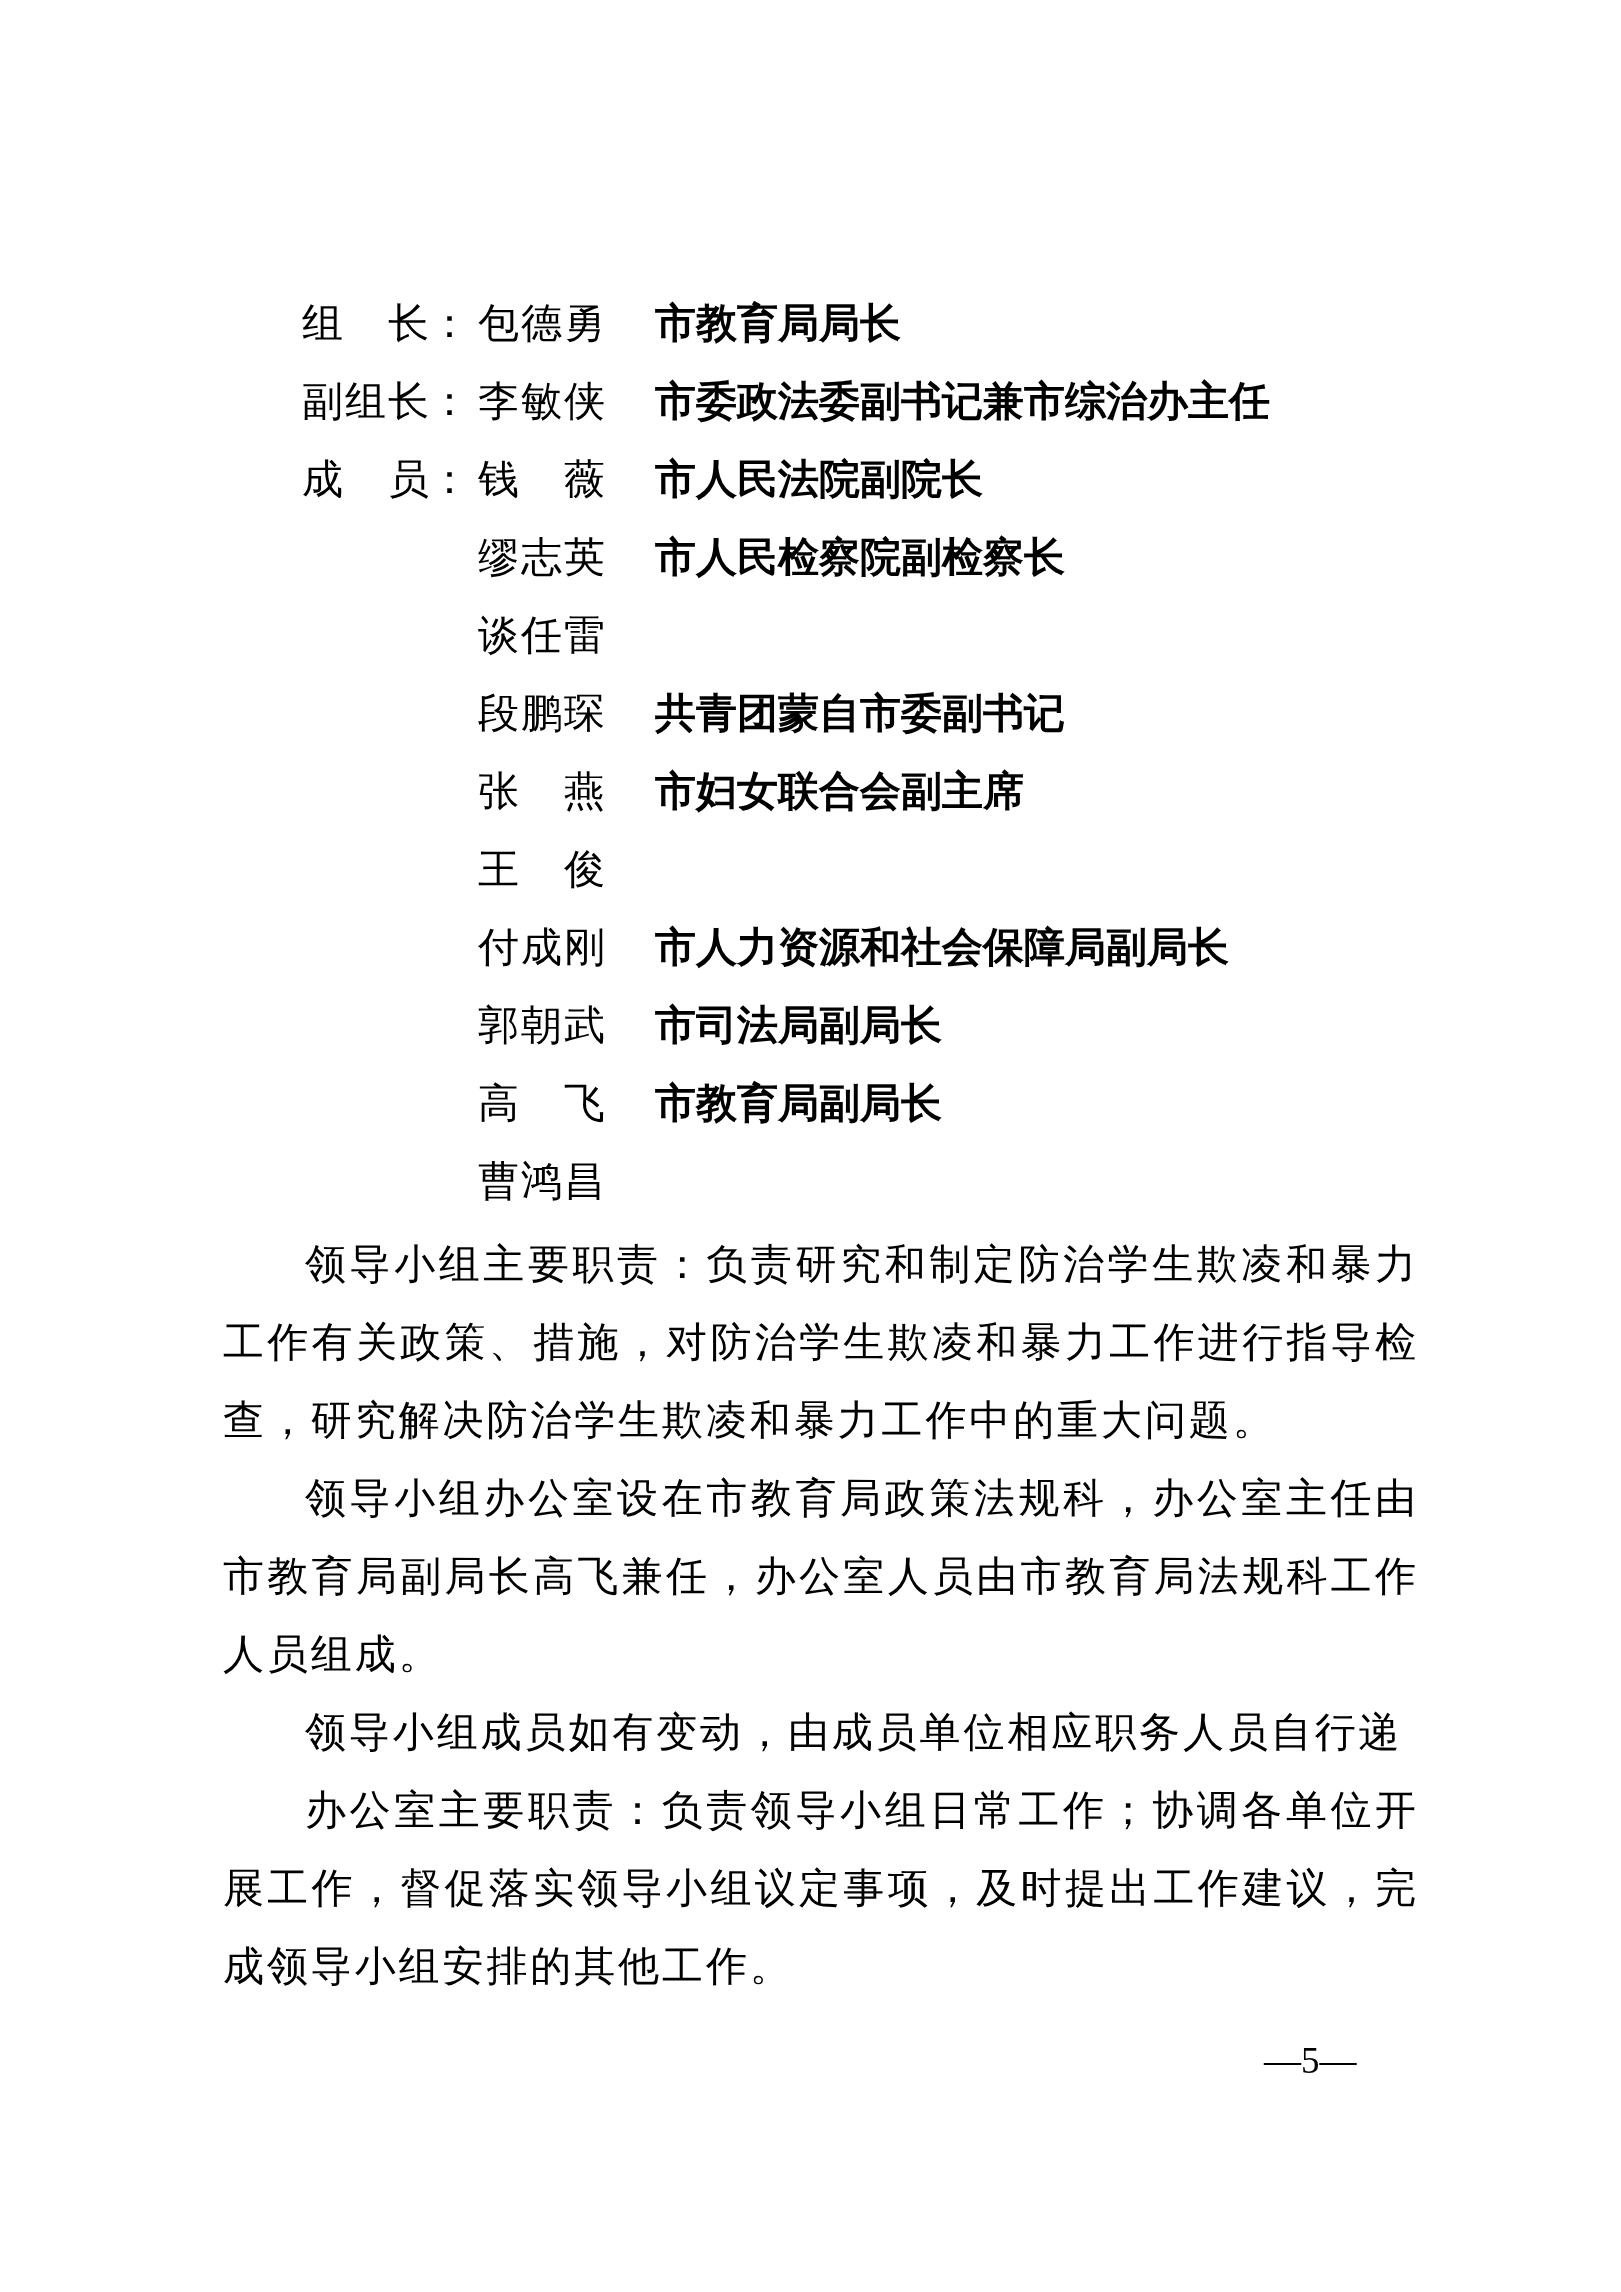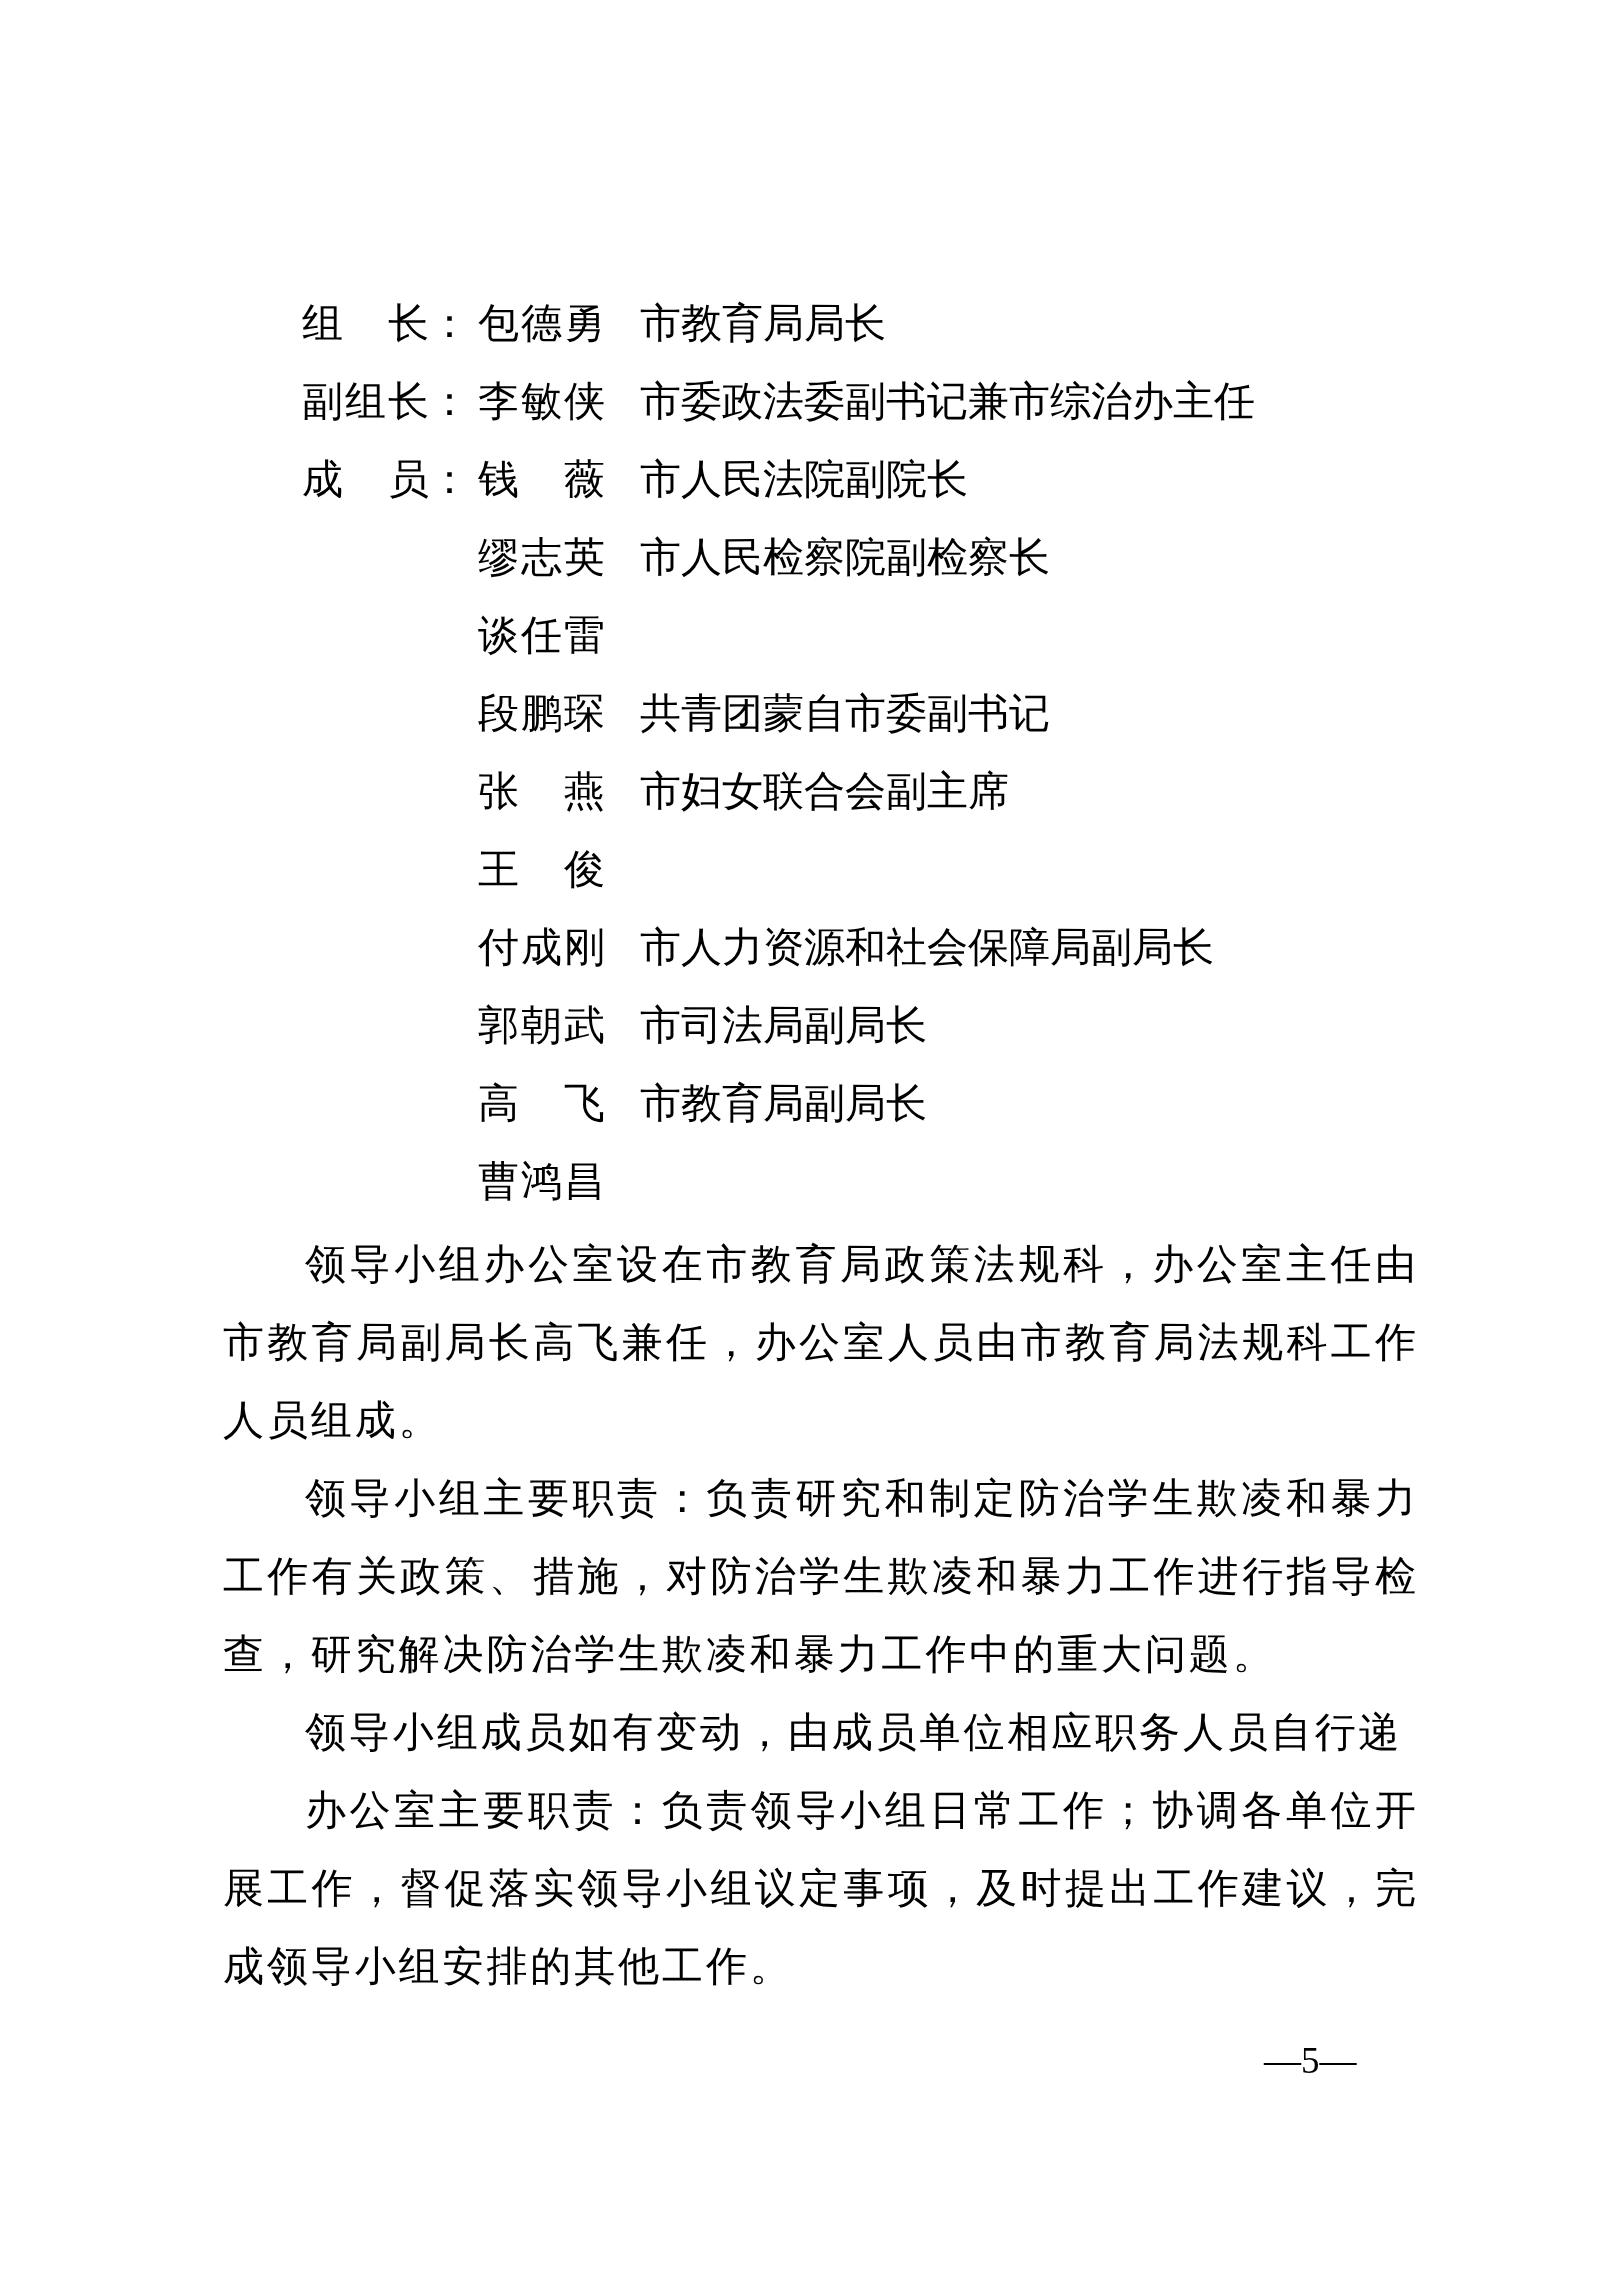--- a/index.html
+++ b/index.html
@@ -6,21 +6,21 @@
   body {
     width: 1621px; height: 2293px; position: relative; overflow: hidden;
     font-family: "DejaVu Serif", "Liberation Serif", serif;
     color: #000000;
   }
   .page { position: absolute; left: 0; top: 0; width: 1621px; height: 2293px; }
   .roster { position: absolute; left: 302px; top: 294px; width: 1127px; }
   .row { position: relative; height: 78px; font-size: 41px; line-height: 59px; white-space: nowrap; }
   .role { position: absolute; left: 0; width: 176px; }
   .name { position: absolute; left: 176px; width: 147px; }
-  .title { position: absolute; left: 338px; }
+  .title { position: absolute; left: 353px; font-weight: bold; }
   .justify3 { display: flex; justify-content: space-between; width: 127px; }
   .rolebox { display: flex; align-items: center; }
   .rolebox .lbl { display: flex; justify-content: space-between; width: 127px; }
   .colon { width: 39px; }
 
   .body-text {
     position: absolute; left: 223px; top: 1225px; width: 1196px;
     font-size: 41px; line-height: 78px; text-align: justify;
   }
   .para { margin: 0; text-indent: 82px; letter-spacing: 2.9px; }
@@ -154,21 +154,21 @@
     <div class="row">
       <div class="name justify3">
           <span>曹</span>
           <span>鸿</span>
           <span>昌</span>
         </div>
     </div>
   </div>
 
   <div class="body-text">
+    <p class="para">领导小组主要职责：负责研究和制定防治学生欺凌和暴力工作有关政策、措施，对防治学生欺凌和暴力工作进行指导检查，研究解决防治学生欺凌和暴力工作中的重大问题。</p>
     <p class="para">领导小组办公室设在市教育局政策法规科，办公室主任由市教育局副局长高飞兼任，办公室人员由市教育局法规科工作人员组成。</p>
-    <p class="para">领导小组主要职责：负责研究和制定防治学生欺凌和暴力工作有关政策、措施，对防治学生欺凌和暴力工作进行指导检查，研究解决防治学生欺凌和暴力工作中的重大问题。</p>
     <p class="para">领导小组成员如有变动，由成员单位相应职务人员自行递</p>
     <p class="para">办公室主要职责：负责领导小组日常工作；协调各单位开展工作，督促落实领导小组议定事项，及时提出工作建议，完成领导小组安排的其他工作。</p>
   </div>
 
   <div class="footer">—5—</div>
 </div>
 
 
 </body></html>

